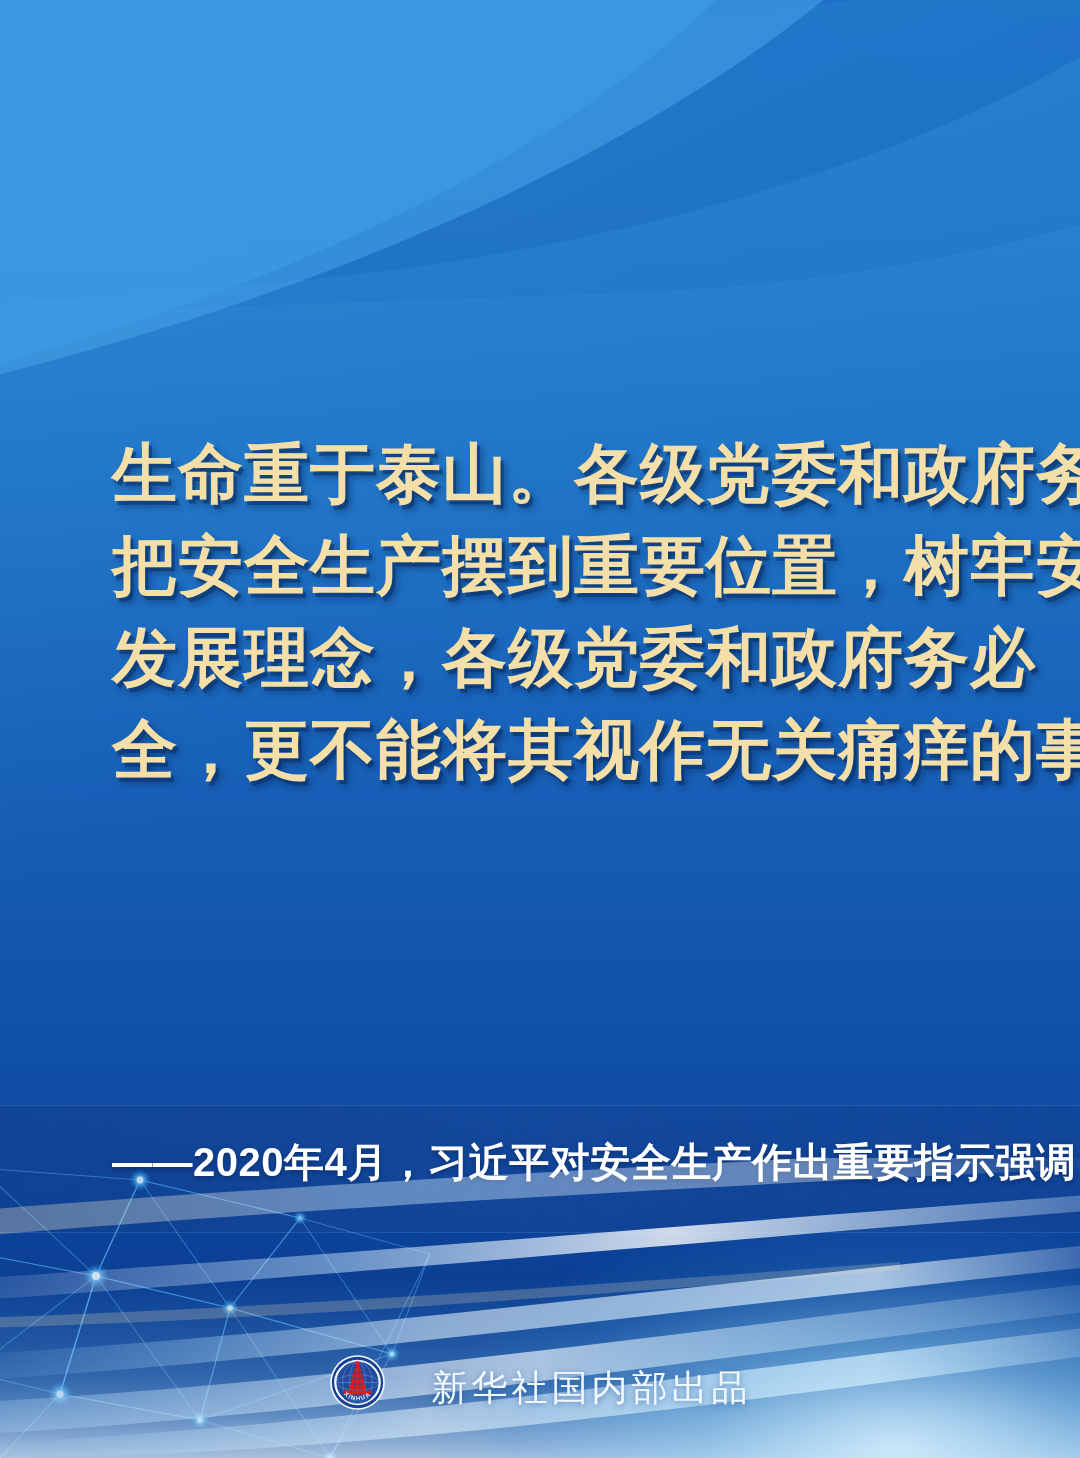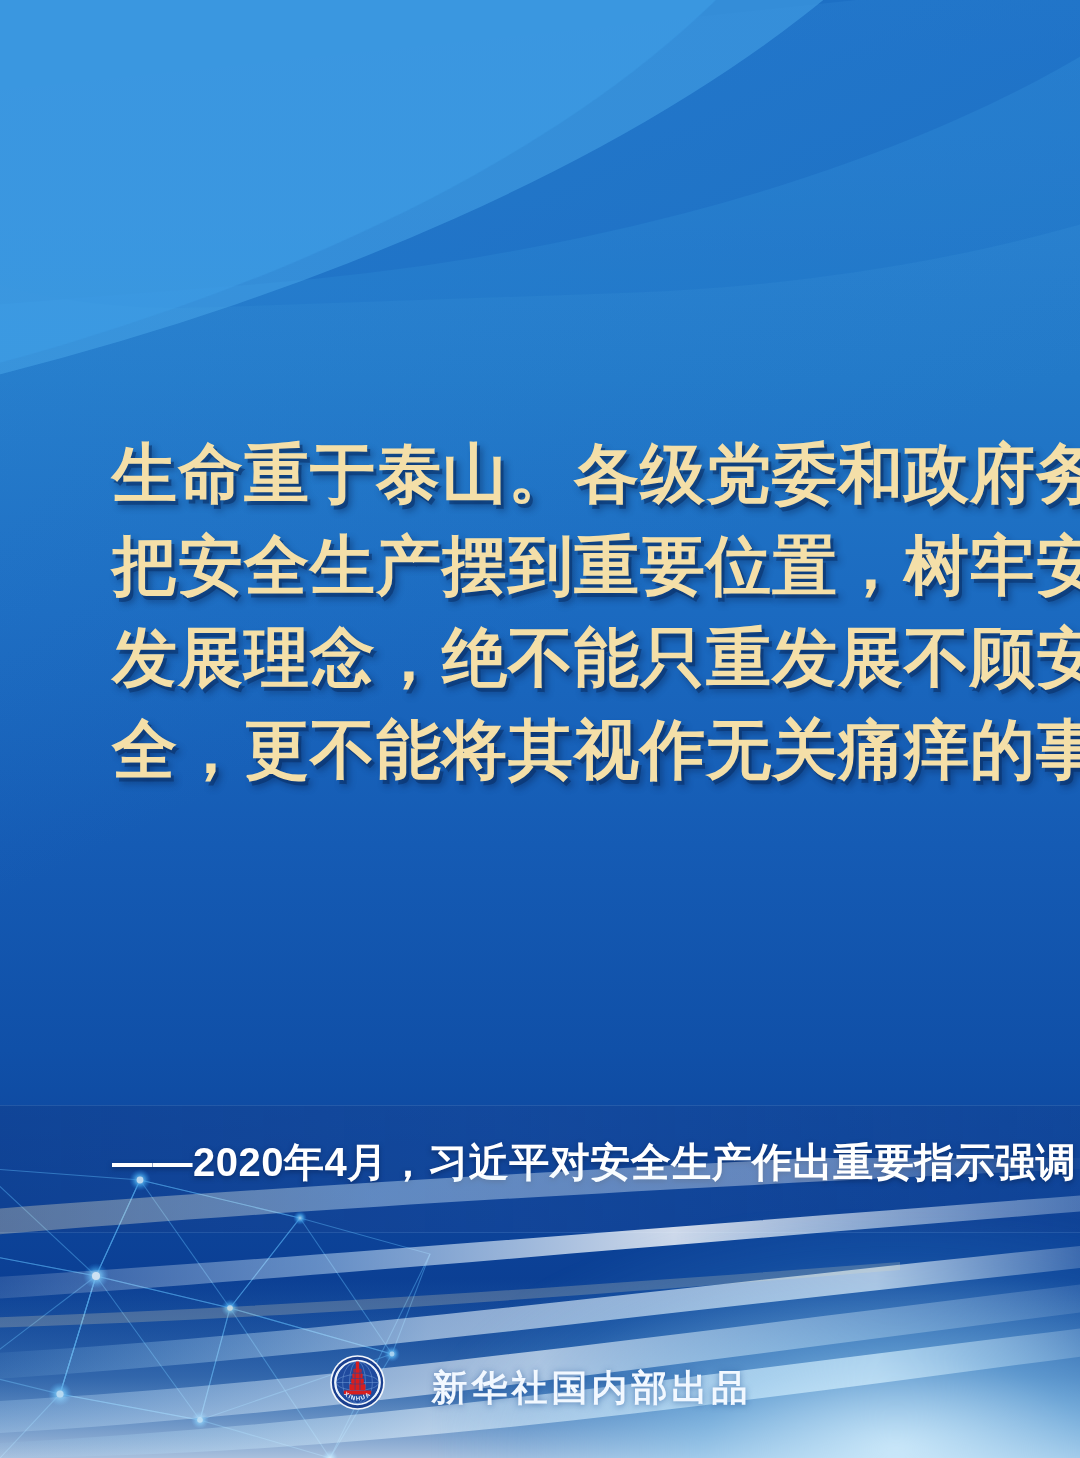--- a/index.html
+++ b/index.html
@@ -129,21 +129,21 @@
     left:0;right:0;
     top:1352px;
     display:flex;
     align-items:center;
     justify-content:center;
     gap:46px;
   }
   #xinhua-logo{width:57px;height:57px;flex:0 0 auto;}
   #footer-text{
     font-size:36px;
-    font-weight:700;
+    font-weight:400;
     color:#f2f8ff;
     letter-spacing:4px;
     text-shadow:0 1px 6px rgba(20,70,140,.55);
     white-space:nowrap;
     margin-top:12px;
   }
 </style>
 </head>
 <body>
 
@@ -151,21 +151,21 @@
 
   <div class="swoosh sw3"></div>
   <div class="swoosh sw4"></div>
   <div class="swoosh sw2"></div>
   <div class="swoosh sw1"></div>
   <div class="swoosh sw5"></div>
 
   <div id="quote">
     <div class="qline">生命重于泰山。各级党委和政府务必</div>
     <div class="qline">把安全生产摆到重要位置，树牢安全</div>
-    <div class="qline">发展理念，绝不能只重发展不顾安</div>
+    <div class="qline">发展理念，各级党委和政府务必</div>
     <div class="qline">全，更不能将其视作无关痛痒的事，</div>
   </div>
 
   <div id="attrib-band"></div>
   <div id="attrib-text">——2020年4月，习近平对安全生产作出重要指示强调</div>
 
   <div id="bottom-art">
 
     <svg id="mesh" viewBox="0 0 560 300" preserveAspectRatio="none">
       <defs>

